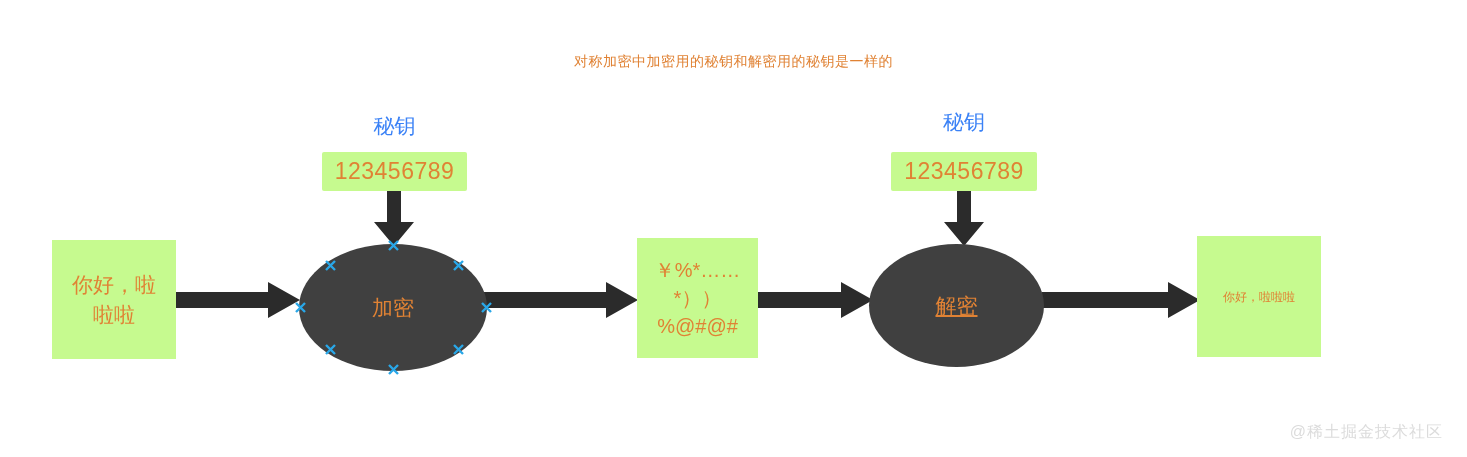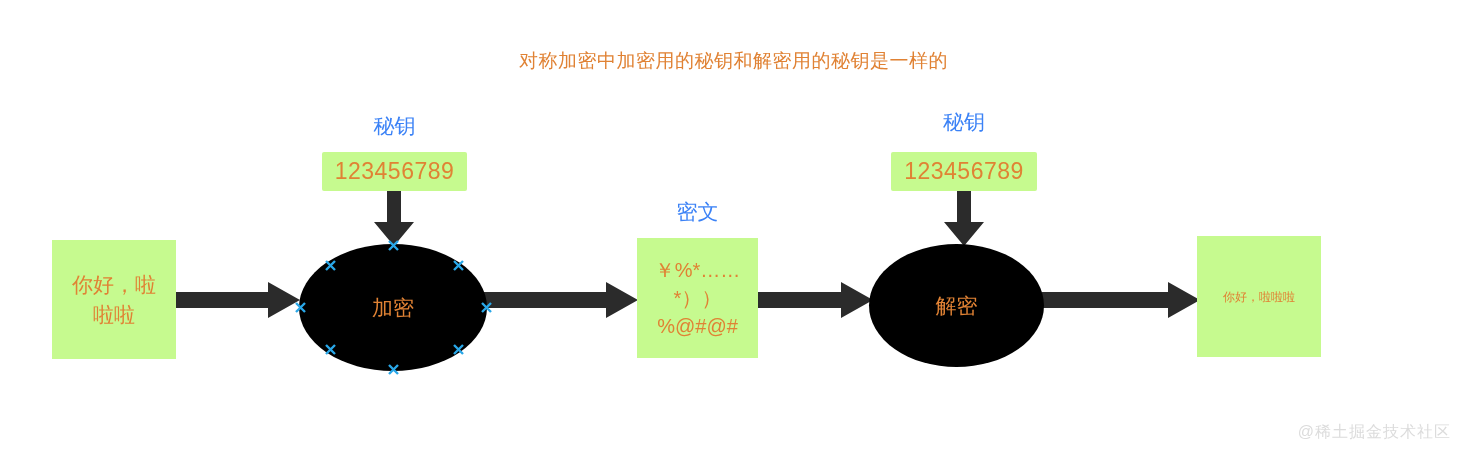--- a/index.html
+++ b/index.html
@@ -18,21 +18,21 @@
     overflow: hidden;
   }
 
   
   .title {
     position: absolute;
     left: 0;
     top: 46px;
     width: 1467px;
     text-align: center;
-    font-size: 19px;
+    font-size: 14px;
     line-height: 30px;
     color: #e08234;
     letter-spacing: 0.5px;
     white-space: nowrap;
   }
 
   
   .box {
     position: absolute;
     background: #c6fa8f;
@@ -79,30 +79,30 @@
     justify-content: center;
     color: #e08234;
     font-size: 23px;
     letter-spacing: 0.5px;
   }
   .keybox-1 { left: 322px; top: 152px; width: 145px; height: 39px; }
   .keybox-2 { left: 891px; top: 152px; width: 146px; height: 39px; }
 
   .ellipse {
     position: absolute;
-    background: #000000;
+    background: #404040;
     border-radius: 50%;
     display: flex;
     align-items: center;
     justify-content: center;
     color: #e08234;
     font-size: 21px;
   }
   .ellipse-enc { left: 299px; top: 244px; width: 188px; height: 127px; }
-  .ellipse-dec { left: 869px; top: 244px; width: 175px; height: 123px; }
+  .ellipse-dec { left: 869px; top: 244px; width: 175px; height: 123px; text-decoration: underline; }
 
   
   .caption {
     position: absolute;
     color: #3b82f6;
     font-size: 21px;
     line-height: 28px;
     text-align: center;
     white-space: nowrap;
   }
@@ -123,21 +123,21 @@
     height: 13px;
     margin-left: -6.5px;
     margin-top: -6.5px;
     color: #29a7e8;
   }
   .handle svg { display: block; }
 
   
   .watermark {
     position: absolute;
-    right: 16px;
+    right: 24px;
     bottom: 14px;
     font-size: 16px;
     color: #dcdcdc;
     letter-spacing: 1px;
     white-space: nowrap;
   }
 </style>
 </head>
 <body>
 
@@ -231,21 +231,20 @@
     <svg width="13" height="13" viewBox="0 0 13 13">
         <path d="M2,2 L11,11 M11,2 L2,11" stroke="#29a7e8" stroke-width="2.4" fill="none"></path>
       </svg>
   </div>
   <div class="handle" style="left:458px; top:349px;">
     <svg width="13" height="13" viewBox="0 0 13 13">
         <path d="M2,2 L11,11 M11,2 L2,11" stroke="#29a7e8" stroke-width="2.4" fill="none"></path>
       </svg>
   </div>
 
-  <div class="caption caption-cipher">密文</div>
   <div class="box box-cipher">
     <div>
       <span>￥%*……</span><br>
       <span>*））</span><br>
       <span>%@#@#</span>
     </div>
   </div>
 
   <div class="caption caption-key-2">秘钥</div>
   <div class="keybox keybox-2">

